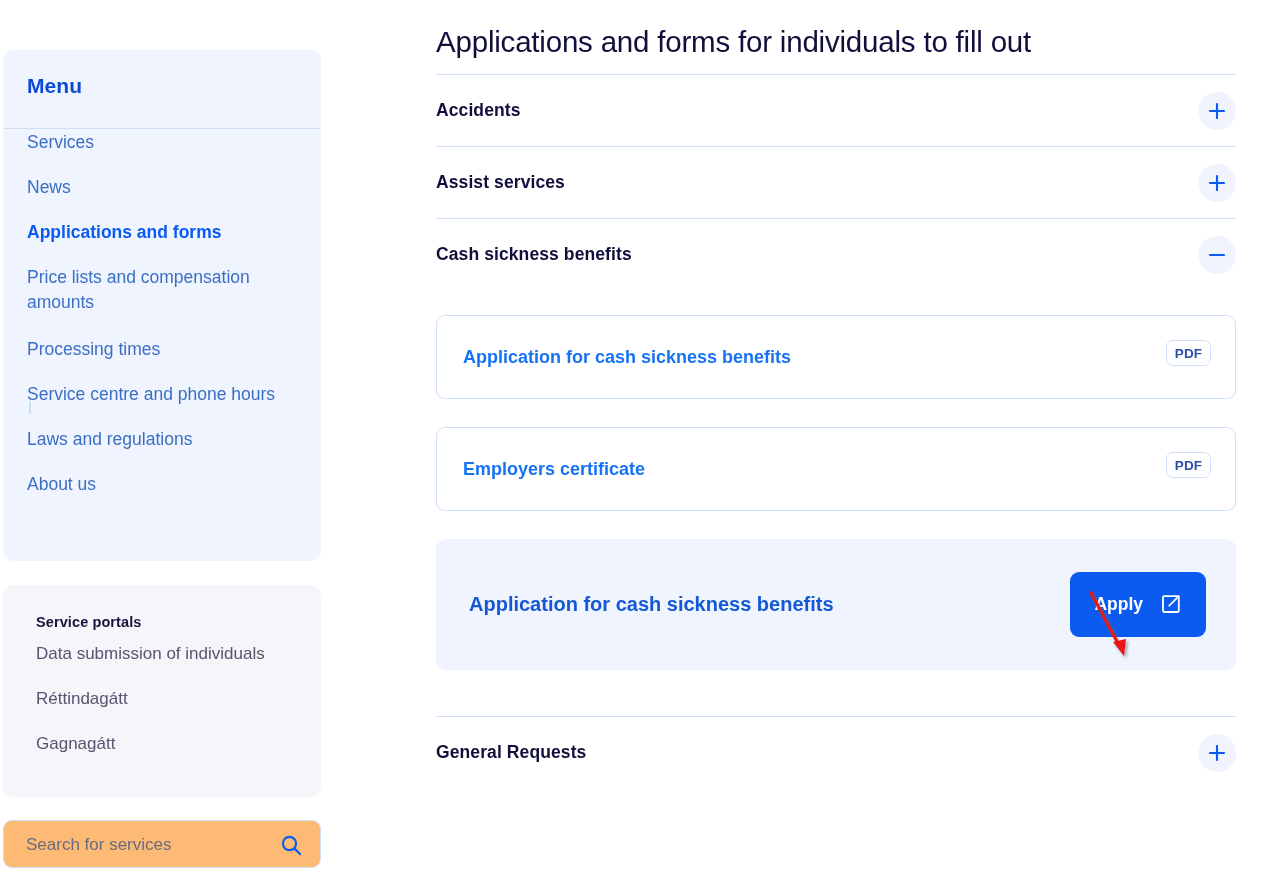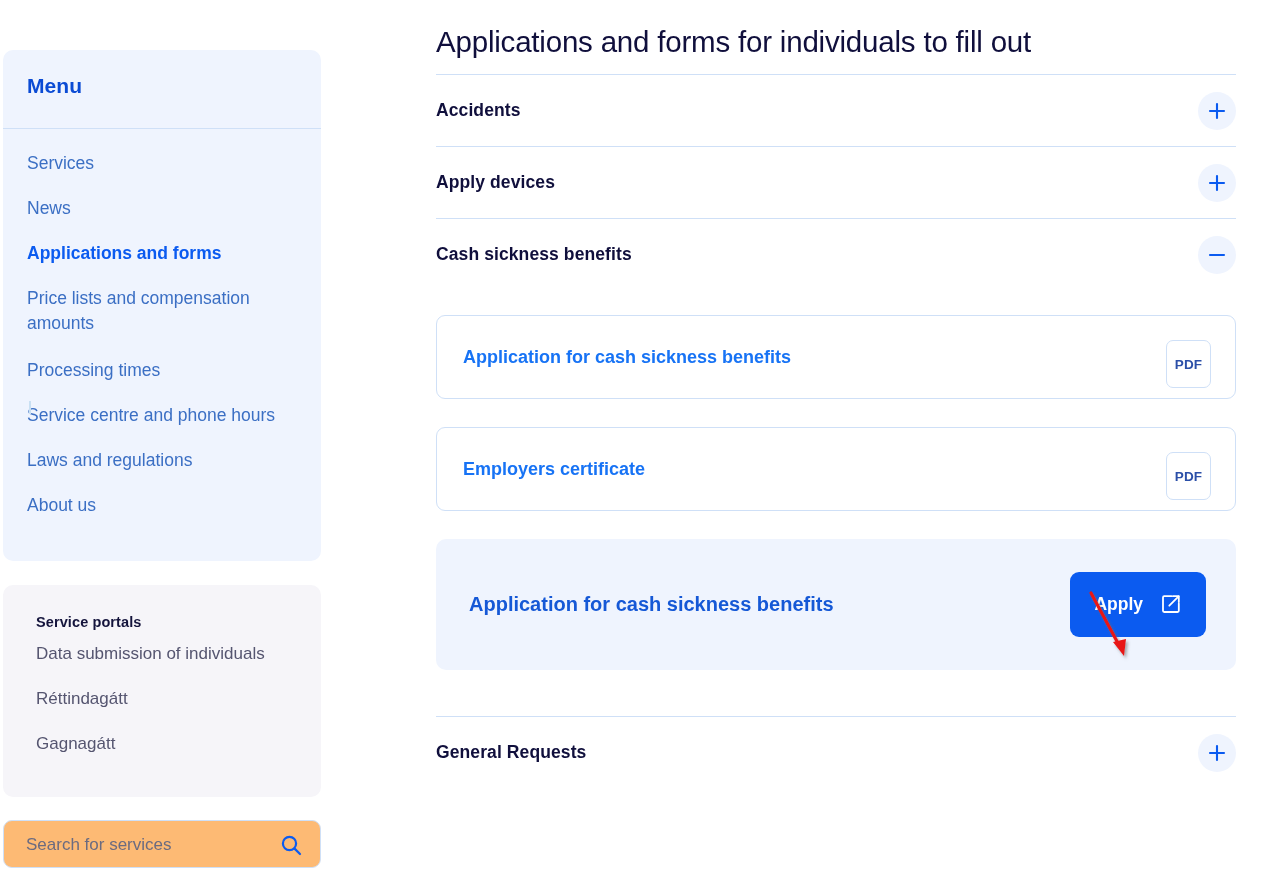--- a/index.html
+++ b/index.html
@@ -48,21 +48,21 @@
     position: absolute;
     left: 0;
     top: 78px;
     width: 318px;
     height: 1px;
     background: #cfe0f7;
   }
   .menu-list {
     position: absolute;
     left: 0;
-    top: 101px;
+    top: 80px;
     width: 384px;
   }
   .menu-item {
     display: block;
     padding: 0 24px;
     margin-bottom: 20px;
     font-size: 17.5px;
     line-height: 25px;
     color: #3b6fc4;
     text-decoration: none;
@@ -241,21 +241,21 @@
     font-weight: bold;
     color: #1773f5;
     text-decoration: none;
   }
   .pdf-badge {
     position: absolute;
     right: 24px;
     top: 50%;
     margin-top: -17px;
     width: 45px;
-    height: 48px;
+    height: 26px;
     border: 1px solid #cfe0f7;
     border-radius: 7px;
     box-sizing: border-box;
     display: flex;
     align-items: center;
     justify-content: center;
     font-size: 13.5px;
     font-weight: bold;
     color: #2b4fa8;
     background: #ffffff;
@@ -357,21 +357,21 @@
       <button class="acc-toggle">
         <svg width="18" height="18" viewBox="0 0 18 18" stroke="#0b5bf0" stroke-width="2.1" stroke-linecap="round">
           <line x1="9" y1="2" x2="9" y2="16"></line>
           <line x1="2" y1="9" x2="16" y2="9"></line>
         </svg>
       </button>
     </div>
 
     <div class="acc-rule"></div>
     <div class="acc-header">
-      <span class="acc-label">Apply devices</span>
+      <span class="acc-label">Assist services</span>
       <button class="acc-toggle">
         <svg width="18" height="18" viewBox="0 0 18 18" stroke="#0b5bf0" stroke-width="2.1" stroke-linecap="round">
           <line x1="9" y1="2" x2="9" y2="16"></line>
           <line x1="2" y1="9" x2="16" y2="9"></line>
         </svg>
       </button>
     </div>
 
     <div class="acc-rule"></div>
     <div class="acc-header">

